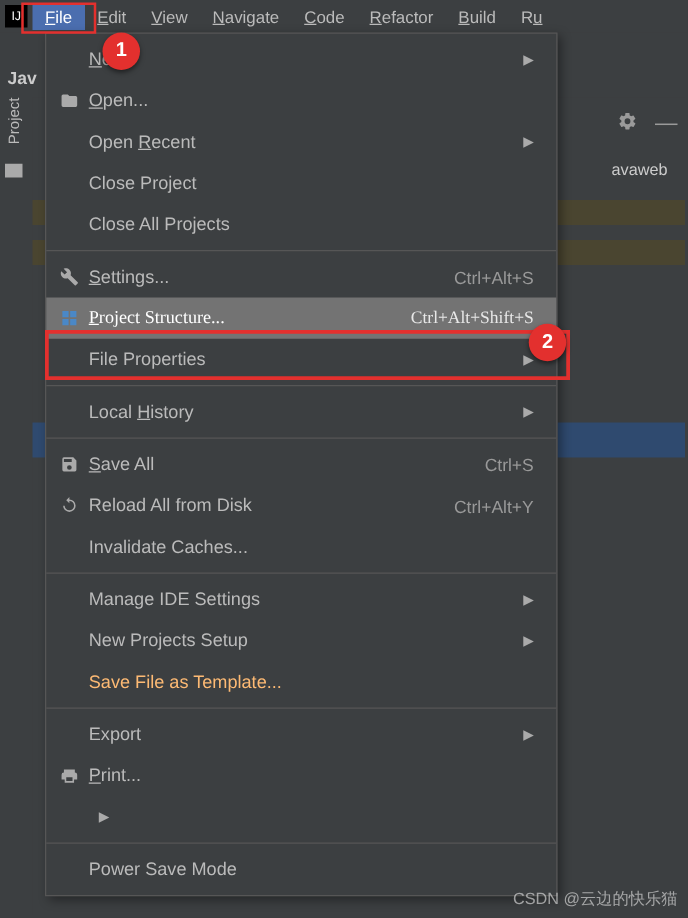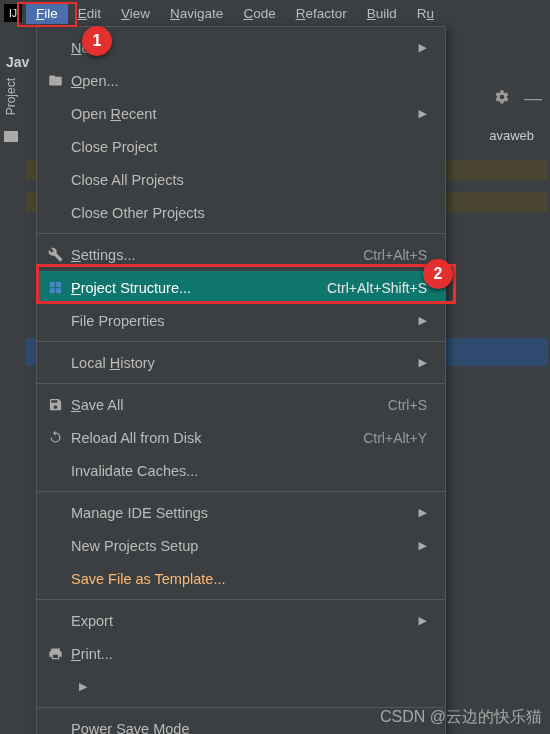--- a/index.html
+++ b/index.html
@@ -107,22 +107,23 @@
     }
     .menu-item {
       display: flex;
       align-items: center;
       height: 33px;
       padding: 0 18px 0 8px;
       color: #bbbbbb;
       font-size: 14.5px;
     }
     .menu-item.highlighted {
-      background: #0f766e;
+      background: #737373;
       color: #fff;
+      font-family: Liberation Serif, serif;
     }
     .menu-item.disabled { color: #fdba74; }
     .menu-icon {
       width: 20px;
       display: flex; align-items: center; justify-content: center;
       margin-right: 6px;
       flex-shrink: 0;
     }
     .menu-label { flex: 1; }
     .menu-label .ul { text-decoration: underline; }
@@ -157,21 +158,21 @@
       left: 36px; top: 264px;
       width: 420px; height: 40px;
       border: 3px solid #e3302e;
       pointer-events: none;
     }
     .watermark {
       position: absolute;
       right: 8px; bottom: 6px;
       color: #dcdcdc;
       opacity: 0.65;
-      font-size: 16px;
+      font-size: 13px;
     }
     .icon-wrench svg, .icon-folder svg, .icon-save svg,
     .icon-reload svg, .icon-printer svg, .icon-pstruct svg { width: 15px; height: 15px; }
   </style>
 </head>
 <body>
 
 <div class="bg-panel"></div>
 <div class="bg-row-yellow1"></div>
 <div class="bg-row-yellow2"></div>
@@ -226,24 +227,20 @@
       <span class="submenu-arrow">▶</span>
     </div>
     <div class="menu-item">
       <span class="menu-icon icon-none"></span>
       <span class="menu-label">Close Project</span>
     </div>
     <div class="menu-item">
       <span class="menu-icon icon-none"></span>
       <span class="menu-label">Close All Projects</span>
     </div>
-    <div class="menu-item">
-      <span class="menu-icon icon-none"></span>
-      <span class="menu-label">Close Other Projects</span>
-    </div>
     <div class="separator"></div>
     <div class="menu-item">
       <span class="menu-icon icon-wrench">
         <svg viewBox="0 0 24 24" fill="#aaa">
           <path d="M22.7 19l-9.1-9.1c.9-2.3.4-5-1.5-6.9-2-2-5-2.4-7.4-1.3L9 6 6 9 1.6 4.7C.4 7.1.9 10.1 2.9 12.1c1.9 1.9 4.6 2.4 6.9 1.5l9.1 9.1c.4.4 1 .4 1.4 0l2.3-2.3c.5-.4.5-1.1.1-1.4z"></path>
         </svg>
       </span>
       <span class="menu-label"><span class="ul">S</span>ettings...</span>
       <span class="menu-shortcut">Ctrl+Alt+S</span>
     </div>

